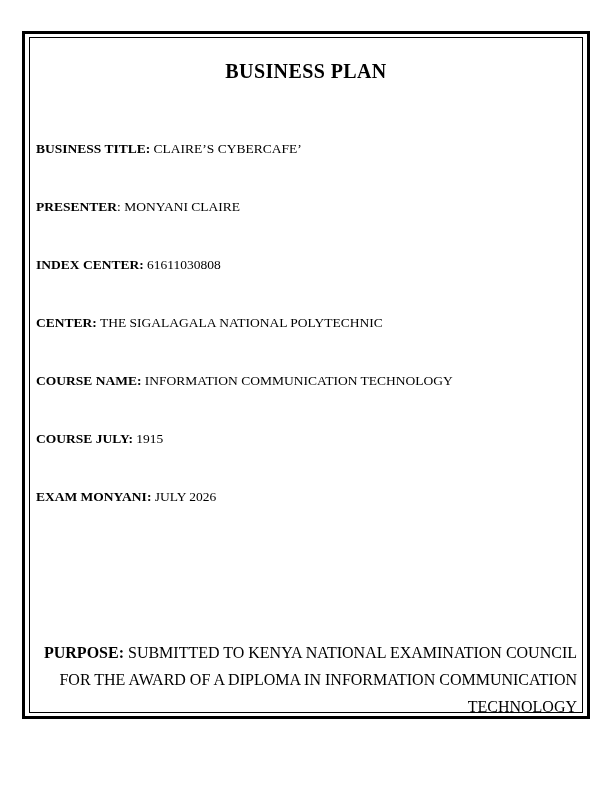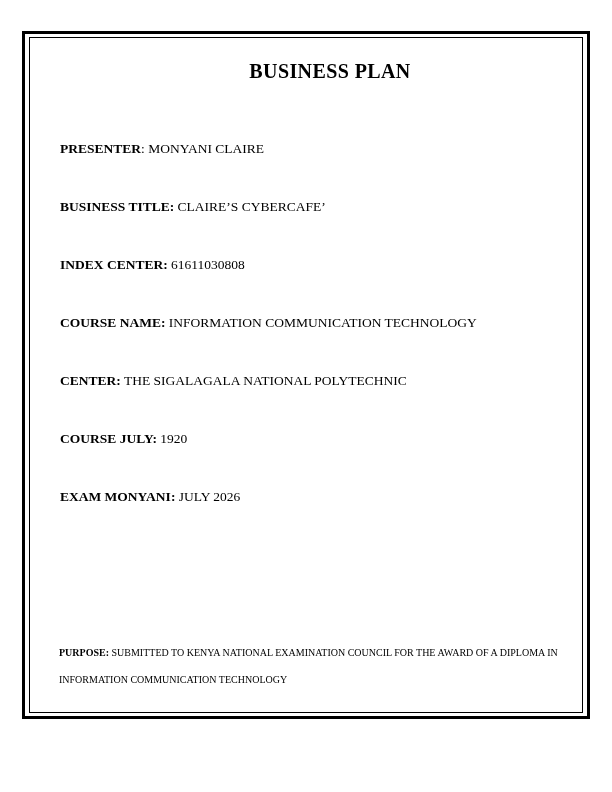--- a/index.html
+++ b/index.html
@@ -36,21 +36,20 @@
     box-sizing: border-box;
   }
 
   .sheet {
     position: absolute;
     left: 29px;
     top: 37px;
     width: 554px;
     height: 676px;
     box-sizing: border-box;
-    margin-left: 24px;
   }
 
   
   .doc-title {
     position: absolute;
     left: 0;
     top: 23px;
     width: 554px;
     text-align: center;
     font-size: 20px;
@@ -83,48 +82,48 @@
   .field-value {
     font-weight: normal;
   }
 
   
   .purpose-block {
     position: absolute;
     left: 6px;
     top: 602px;
     width: 542px;
-    text-align: left;
-    font-size: 10px;
+    text-align: right;
+    font-size: 16px;
     line-height: 27px;
   }
   .purpose-label {
     font-weight: bold;
   }
   .purpose-text {
     font-weight: normal;
   }
 </style>
 </head>
 <body>
 
 <div class="page-border-outer"></div>
 <div class="page-border-inner"></div>
 
 <div class="sheet">
 
   <div class="doc-title">BUSINESS PLAN</div>
 
   <div class="fields">
+      <div class="field-row"><span class="field-label">BUSINESS TITLE</span><span class="field-sep">:</span><span class="field-value"> CLAIRE’S CYBERCAFE’</span></div>
       <div class="field-row"><span class="field-label">PRESENTER</span><span class="field-sep light">:</span><span class="field-value"> MONYANI CLAIRE</span></div>
-      <div class="field-row"><span class="field-label">BUSINESS TITLE</span><span class="field-sep">:</span><span class="field-value"> CLAIRE’S CYBERCAFE’</span></div>
       <div class="field-row"><span class="field-label">INDEX CENTER</span><span class="field-sep">:</span><span class="field-value"> 61611030808</span></div>
+      <div class="field-row"><span class="field-label">CENTER</span><span class="field-sep">:</span><span class="field-value"> THE SIGALAGALA NATIONAL POLYTECHNIC</span></div>
       <div class="field-row"><span class="field-label">COURSE NAME</span><span class="field-sep">:</span><span class="field-value"> INFORMATION COMMUNICATION TECHNOLOGY</span></div>
-      <div class="field-row"><span class="field-label">CENTER</span><span class="field-sep">:</span><span class="field-value"> THE SIGALAGALA NATIONAL POLYTECHNIC</span></div>
-      <div class="field-row"><span class="field-label">COURSE JULY</span><span class="field-sep">:</span><span class="field-value"> 1920</span></div>
+      <div class="field-row"><span class="field-label">COURSE JULY</span><span class="field-sep">:</span><span class="field-value"> 1915</span></div>
       <div class="field-row"><span class="field-label">EXAM MONYANI</span><span class="field-sep">:</span><span class="field-value"> JULY 2026</span></div>
     </div>
 
   <div class="purpose-block">
     <span class="purpose-label">PURPOSE:</span><span class="purpose-text"> SUBMITTED TO KENYA NATIONAL EXAMINATION COUNCIL FOR THE AWARD OF A DIPLOMA IN INFORMATION COMMUNICATION TECHNOLOGY</span>
   </div>
 
 </div>
 
 </body></html>

